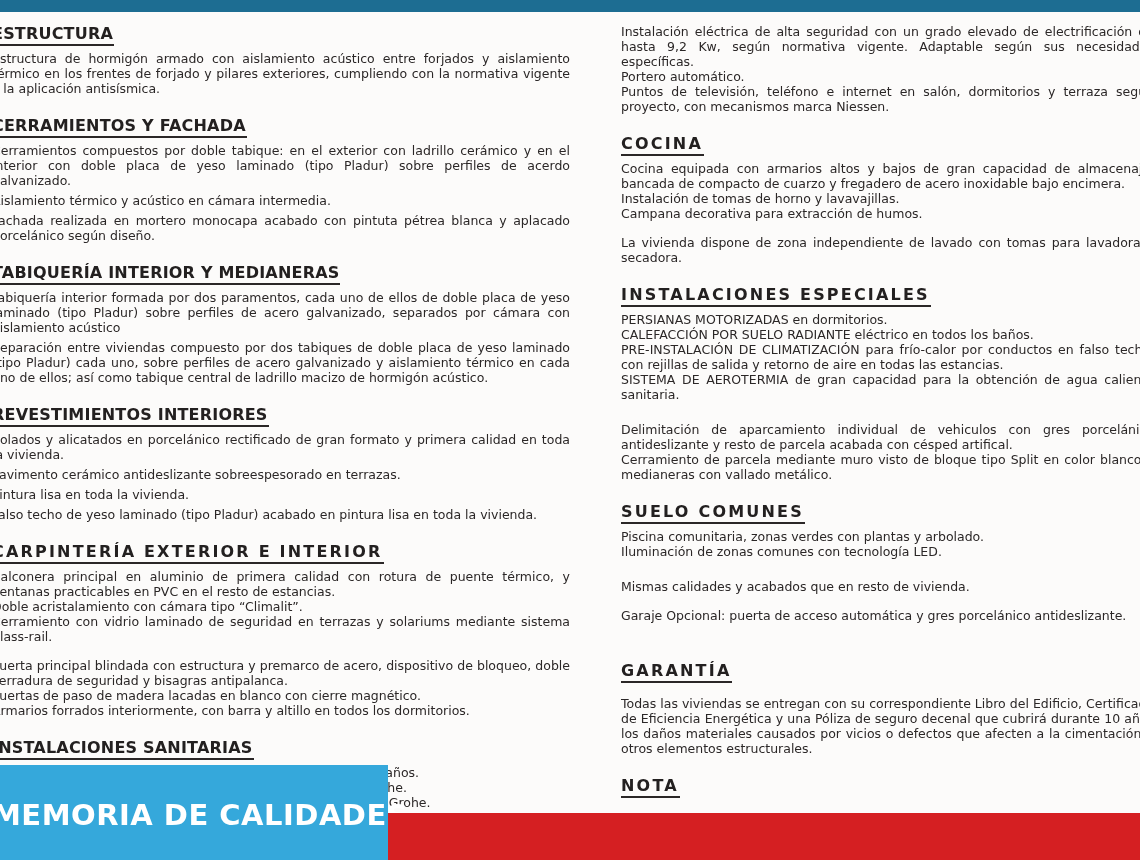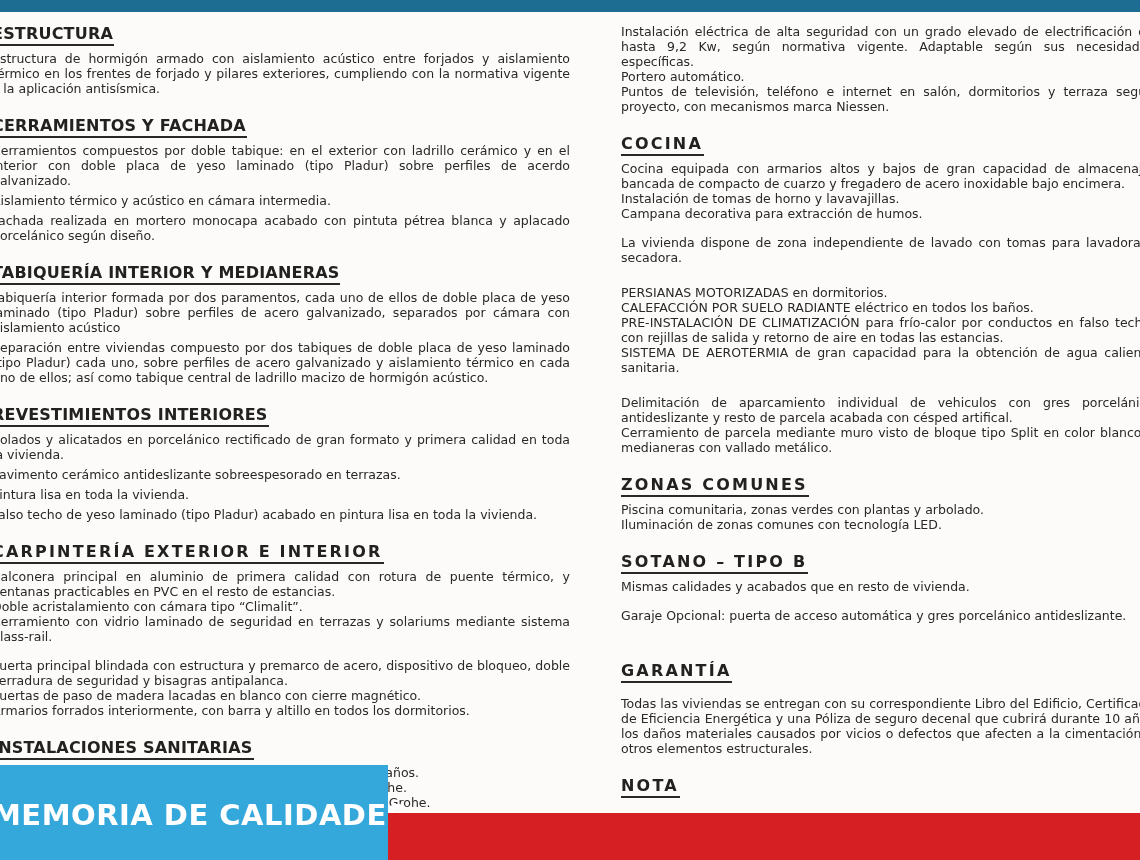--- a/index.html
+++ b/index.html
@@ -101,36 +101,36 @@
       <p class="para">Puntos de televisión, teléfono e internet en salón, dormitorios y terraza según proyecto, con mecanismos marca Niessen.</p>
     </section>
     <section id="sec-cocina">
       <h2 class="hd hd-wide">COCINA</h2>
       <p class="para">Cocina equipada con armarios altos y bajos de gran capacidad de almacenaje, bancada de compacto de cuarzo y fregadero de acero inoxidable bajo encimera.</p>
       <p class="para">Instalación de tomas de horno y lavavajillas.</p>
       <p class="para">Campana decorativa para extracción de humos.</p>
       <p class="para gap">La vivienda dispone de zona independiente de lavado con tomas para lavadora y secadora.</p>
     </section>
     <section id="sec-especiales">
+      <h2 class="hd hd-wide">INSTALACIONES ESPECIALES</h2>
       <p class="para">PERSIANAS MOTORIZADAS en dormitorios.</p>
       <p class="para">CALEFACCIÓN POR SUELO RADIANTE eléctrico en todos los baños.</p>
       <p class="para">PRE-INSTALACIÓN DE CLIMATIZACIÓN para frío-calor por conductos en falso techo, con rejillas de salida y retorno de aire en todas las estancias.</p>
       <p class="para">SISTEMA DE AEROTERMIA de gran capacidad para la obtención de agua caliente sanitaria.</p>
     </section>
     <section id="sec-zona-exterior">
       <p class="para">Delimitación de aparcamiento individual de vehiculos con gres porcelánico antideslizante y resto de parcela acabada con césped artifical.</p>
       <p class="para">Cerramiento de parcela mediante muro visto de bloque tipo Split en color blanco y medianeras con vallado metálico.</p>
     </section>
     <section id="sec-zonas-comunes">
-      <h2 class="hd hd-wide">ZONAS COMUNES</h2>
+      <h2 class="hd hd-wide">SUELO COMUNES</h2>
       <p class="para">Piscina comunitaria, zonas verdes con plantas y arbolado.</p>
       <p class="para">Iluminación de zonas comunes con tecnología LED.</p>
     </section>
     <section id="sec-sotano">
-      <h2 class="hd hd-wide">SOTANO – TIPO B</h2>
       <p class="para">Mismas calidades y acabados que en resto de vivienda.</p>
       <p class="para gap">Garaje Opcional: puerta de acceso automática y gres porcelánico antideslizante.</p>
     </section>
     <section id="sec-garantia">
       <h2 class="hd hd-wide">GARANTÍA</h2>
       <p class="para">Todas las viviendas se entregan con su correspondiente Libro del Edificio, Certificado de Eficiencia Energética y una Póliza de seguro decenal que cubrirá durante 10 años los daños materiales causados por vicios o defectos que afecten a la cimentación u otros elementos estructurales.</p>
     </section>
     <section id="sec-nota">
       <h2 class="hd hd-wide">NOTA</h2>
     </section>

